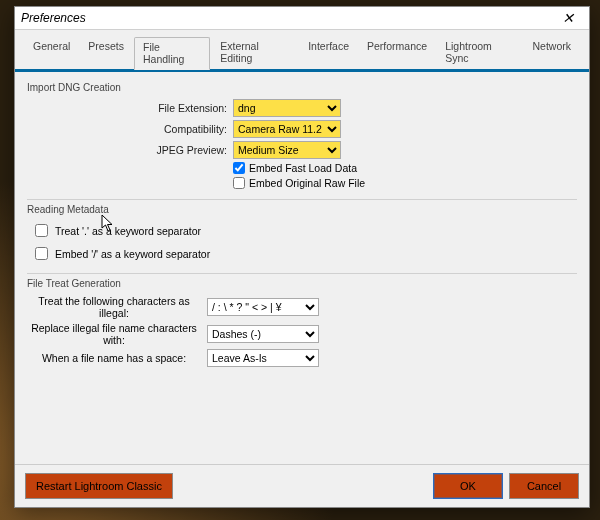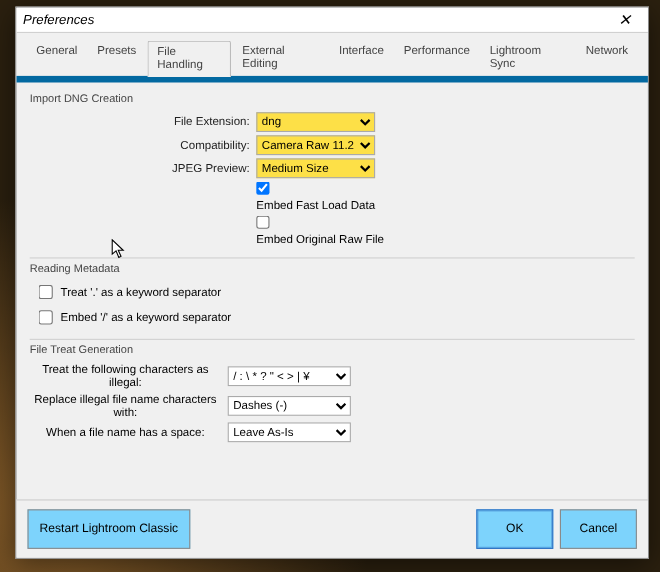--- a/index.html
+++ b/index.html
@@ -46,21 +46,21 @@
   .titlebar .title { flex: 1; font-weight: normal; }
   .titlebar .close {
     width: 30px;
     text-align: center;
     cursor: pointer;
     font-size: 14px;
     line-height: 14px;
   }
   .tabs {
     padding: 6px 10px 0 10px;
-    border-bottom: 6px solid #0369a1;
+    border-bottom: 3px solid #0369a1;
     display: flex;
     gap: 2px;
     background: #f0f0f0;
     font-size: 10.5px;
   }
   .tab {
     padding: 3px 8px 4px 8px;
     color: #444;
     cursor: pointer;
     position: relative;
@@ -97,24 +97,24 @@
   }
   select.combo {
     width: 108px;
     height: 18px;
     font-size: 10.5px;
     background: #fde047;
     border: 1px solid #aaa;
   }
   .ckrow {
     display: flex;
+    align-items: center;
     margin: 3px 0 3px 206px;
     font-size: 10.5px;
     gap: 4px;
-    flex-direction: column;
   }
   .ckrow input[type=checkbox] { width: 12px; height: 12px; margin:0; }
   .divider {
     border-top: 1px solid #d0d0d0;
     margin: 10px 0 4px 0;
   }
   .metarow {
     display: flex;
     align-items: flex-start;
     gap: 18px;
@@ -157,24 +157,24 @@
     border: 1px solid #aaa;
   }
   .footer {
     border-top: 1px solid #ccc;
     background: #f0f0f0;
     padding: 8px 10px;
     display: flex;
     align-items: center;
   }
   .btn {
-    height: 36px;
+    height: 26px;
     min-width: 70px;
     padding: 0 10px;
-    background: #7dd3fc;
+    background: #c2410c;
     border: 1px solid #8a8a8a;
     font-size: 11px;
     cursor: pointer;
   }
   .btn.primary {
     border: 1px solid #2a6bbf;
     box-shadow: inset 0 0 0 1px rgba(42,107,191,0.4);
   }
   .spacer { flex: 1; }
   .cursor {

